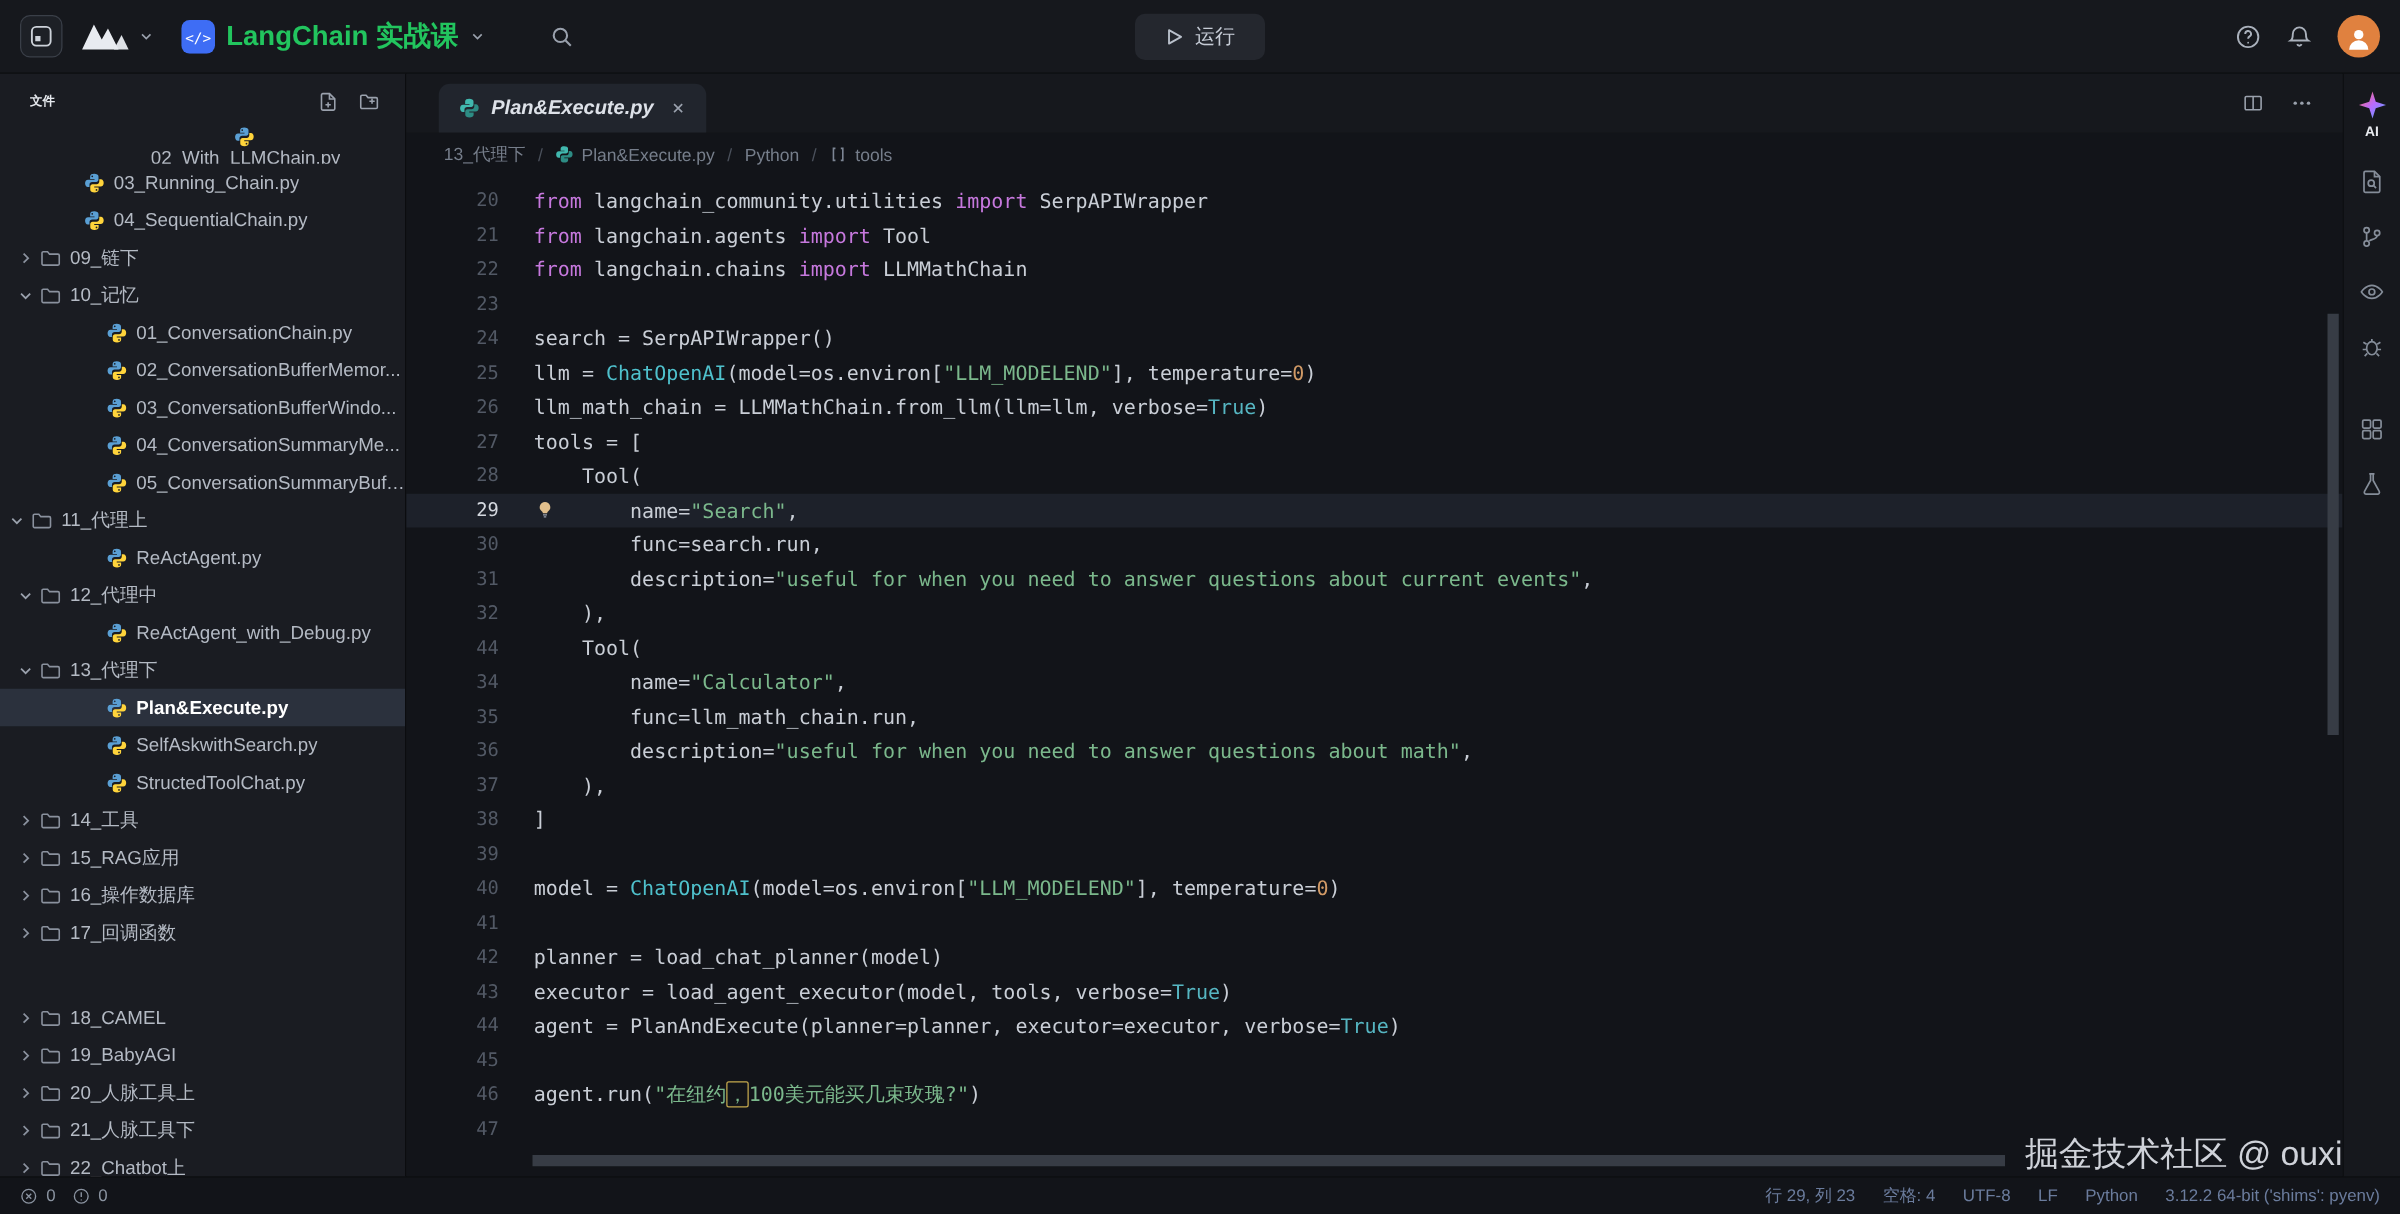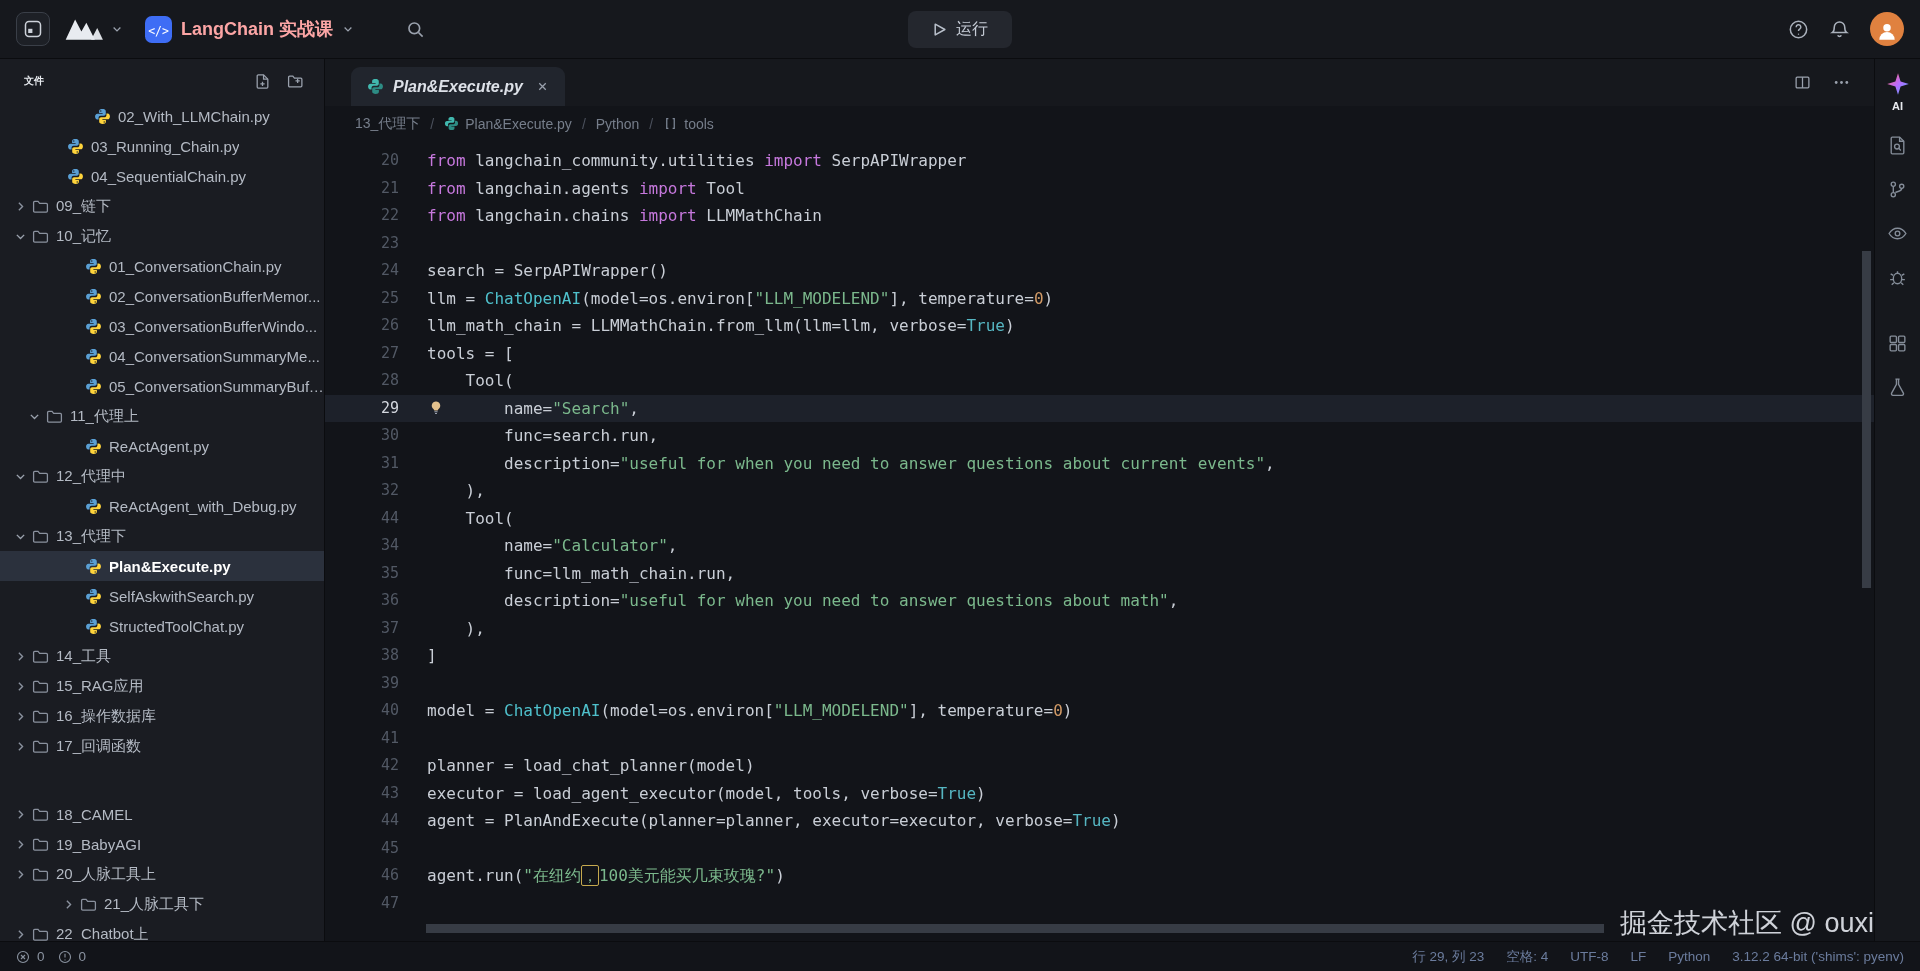--- a/index.html
+++ b/index.html
@@ -12,21 +12,21 @@
   
   .topbar{height:59px;background:#16181d;border-bottom:1px solid #0b0c0f;display:flex;align-items:center;justify-content:space-between;padding:0 16px;position:relative;flex:none;}
   .tb-left{display:flex;align-items:center;gap:12px;}
   .app-logo{width:34px;height:34px;border:1px solid #3a3f48;border-radius:8px;background:#1d2026;display:flex;align-items:center;justify-content:center;cursor:pointer;}
   .app-logo svg{width:20px;height:20px;}
   .brand{display:flex;align-items:center;gap:5px;cursor:pointer;}
   .brand .logo svg{width:44px;height:26px;}
   .chev svg{width:12px;height:12px;}
   .project{display:flex;align-items:center;gap:9px;margin-left:10px;cursor:pointer;}
   .badge svg{width:27px;height:27px;}
-  .proj-name{font-size:18px;font-weight:bold;color:#fca5a5;}
+  .proj-name{font-size:22px;font-weight:bold;color:#22c55e;}
   .sbtn{margin-left:40px;cursor:pointer;}
   .sbtn svg{width:19px;height:19px;}
   .tb-center{position:absolute;left:50%;transform:translateX(-50%);}
   .run-btn{display:flex;align-items:center;gap:9px;background:#24272e;border:none;border-radius:8px;padding:8px 24px;color:#c6ccd6;font-size:16px;font-family:inherit;cursor:pointer;}
   .run-btn .icon svg{width:15px;height:15px;}
   .tb-right{display:flex;align-items:center;gap:20px;}
   .tb-right .ticon svg{width:21px;height:21px;}
   .avatar{width:34px;height:34px;border-radius:50%;background:#e0813f;display:flex;align-items:center;justify-content:center;overflow:hidden;cursor:pointer;}
   .avatar svg{width:22px;height:22px;margin-top:4px;}
 
@@ -198,21 +198,21 @@
             </svg>
           </span>
         <span class="icon">
             <svg viewBox="0 0 16 16" fill="none" stroke="#9aa1ad" stroke-width="1.2">
               <path d="M1.5 4a1 1 0 0 1 1-1h3L7 4.8h6a1 1 0 0 1 1 1V12a1 1 0 0 1-1 1H2.5a1 1 0 0 1-1-1z"></path>
               <path d="M8 7.5h4M10 5.5v4"></path>
             </svg>
           </span>
       </div>
       <div class="tree">
-          <div class="tree-row" style="padding-left: 89px;">
+          <div class="tree-row" style="padding-left: 62px; flex-direction: column;">
             <span class="icon fi">
               <svg viewBox="0 0 16 16">
                 <path fill="#5a9fd4" d="M7.9 1C6.2 1 4.8 1.5 4.8 3v1.8h3.3v.6H3.3C1.7 5.4 1 6.7 1 8.1s.6 2.8 2.2 2.8h1.1V9.2c0-1.1.9-2 2-2h3.1c.9 0 1.7-.8 1.7-1.7V3c0-1.4-1.4-2-3.2-2zM6.4 2.2a.65.65 0 1 1 0 1.3.65.65 0 0 1 0-1.3z"></path>
                 <path fill="#ffd43b" d="M8.1 15c1.7 0 3.1-.5 3.1-2v-1.8H7.9v-.6h4.8c1.6 0 2.3-1.3 2.3-2.7s-.6-2.8-2.2-2.8h-1.1v1.7c0 1.1-.9 2-2 2H6.6c-.9 0-1.7.8-1.7 1.7V13c0 1.4 1.4 2 3.2 2zm1.5-1.2a.65.65 0 1 1 0-1.3.65.65 0 0 1 0 1.3z"></path>
               </svg>
             </span>
             <span class="tree-label">02_With_LLMChain.py</span>
           </div>
           <div class="tree-row" style="padding-left: 62px;">
             <span class="icon fi">
@@ -296,21 +296,21 @@
           </div>
           <div class="tree-row" style="padding-left: 80px;">
             <span class="icon fi">
               <svg viewBox="0 0 16 16">
                 <path fill="#5a9fd4" d="M7.9 1C6.2 1 4.8 1.5 4.8 3v1.8h3.3v.6H3.3C1.7 5.4 1 6.7 1 8.1s.6 2.8 2.2 2.8h1.1V9.2c0-1.1.9-2 2-2h3.1c.9 0 1.7-.8 1.7-1.7V3c0-1.4-1.4-2-3.2-2zM6.4 2.2a.65.65 0 1 1 0 1.3.65.65 0 0 1 0-1.3z"></path>
                 <path fill="#ffd43b" d="M8.1 15c1.7 0 3.1-.5 3.1-2v-1.8H7.9v-.6h4.8c1.6 0 2.3-1.3 2.3-2.7s-.6-2.8-2.2-2.8h-1.1v1.7c0 1.1-.9 2-2 2H6.6c-.9 0-1.7.8-1.7 1.7V13c0 1.4 1.4 2 3.2 2zm1.5-1.2a.65.65 0 1 1 0-1.3.65.65 0 0 1 0 1.3z"></path>
               </svg>
             </span>
             <span class="tree-label">05_ConversationSummaryBuff...</span>
           </div>
-          <div class="tree-row" style="padding-left: 28px;">
+          <div class="tree-row" style="padding-left: 7px;">
             <span class="icon chev">
               <svg viewBox="0 0 16 16" fill="none" stroke="#9aa1ad" stroke-width="1.7">
                 <path d="M3.5 6 L8 10.5 L12.5 6"></path>
               </svg>
             </span>
             <span class="icon fi">
               <svg viewBox="0 0 16 16" fill="none" stroke="#8a919e" stroke-width="1.2">
                 <path d="M1.5 4.2a1 1 0 0 1 1-1h3.2L7.2 5h6.3a1 1 0 0 1 1 1v6.3a1 1 0 0 1-1 1H2.5a1 1 0 0 1-1-1z"></path>
               </svg>
             </span>
@@ -471,21 +471,21 @@
                 <path d="M6 3.5 L10.5 8 L6 12.5"></path>
               </svg>
             </span>
             <span class="icon fi">
               <svg viewBox="0 0 16 16" fill="none" stroke="#8a919e" stroke-width="1.2">
                 <path d="M1.5 4.2a1 1 0 0 1 1-1h3.2L7.2 5h6.3a1 1 0 0 1 1 1v6.3a1 1 0 0 1-1 1H2.5a1 1 0 0 1-1-1z"></path>
               </svg>
             </span>
             <span class="tree-label">20_人脉工具上</span>
           </div>
-          <div class="tree-row" style="padding-left: 14px; margin-left: 48px;">
+          <div class="tree-row" style="padding-left: 14px;">
             <span class="icon chev">
               <svg viewBox="0 0 16 16" fill="none" stroke="#8a919e" stroke-width="1.7">
                 <path d="M6 3.5 L10.5 8 L6 12.5"></path>
               </svg>
             </span>
             <span class="icon fi">
               <svg viewBox="0 0 16 16" fill="none" stroke="#8a919e" stroke-width="1.2">
                 <path d="M1.5 4.2a1 1 0 0 1 1-1h3.2L7.2 5h6.3a1 1 0 0 1 1 1v6.3a1 1 0 0 1-1 1H2.5a1 1 0 0 1-1-1z"></path>
               </svg>
             </span>

